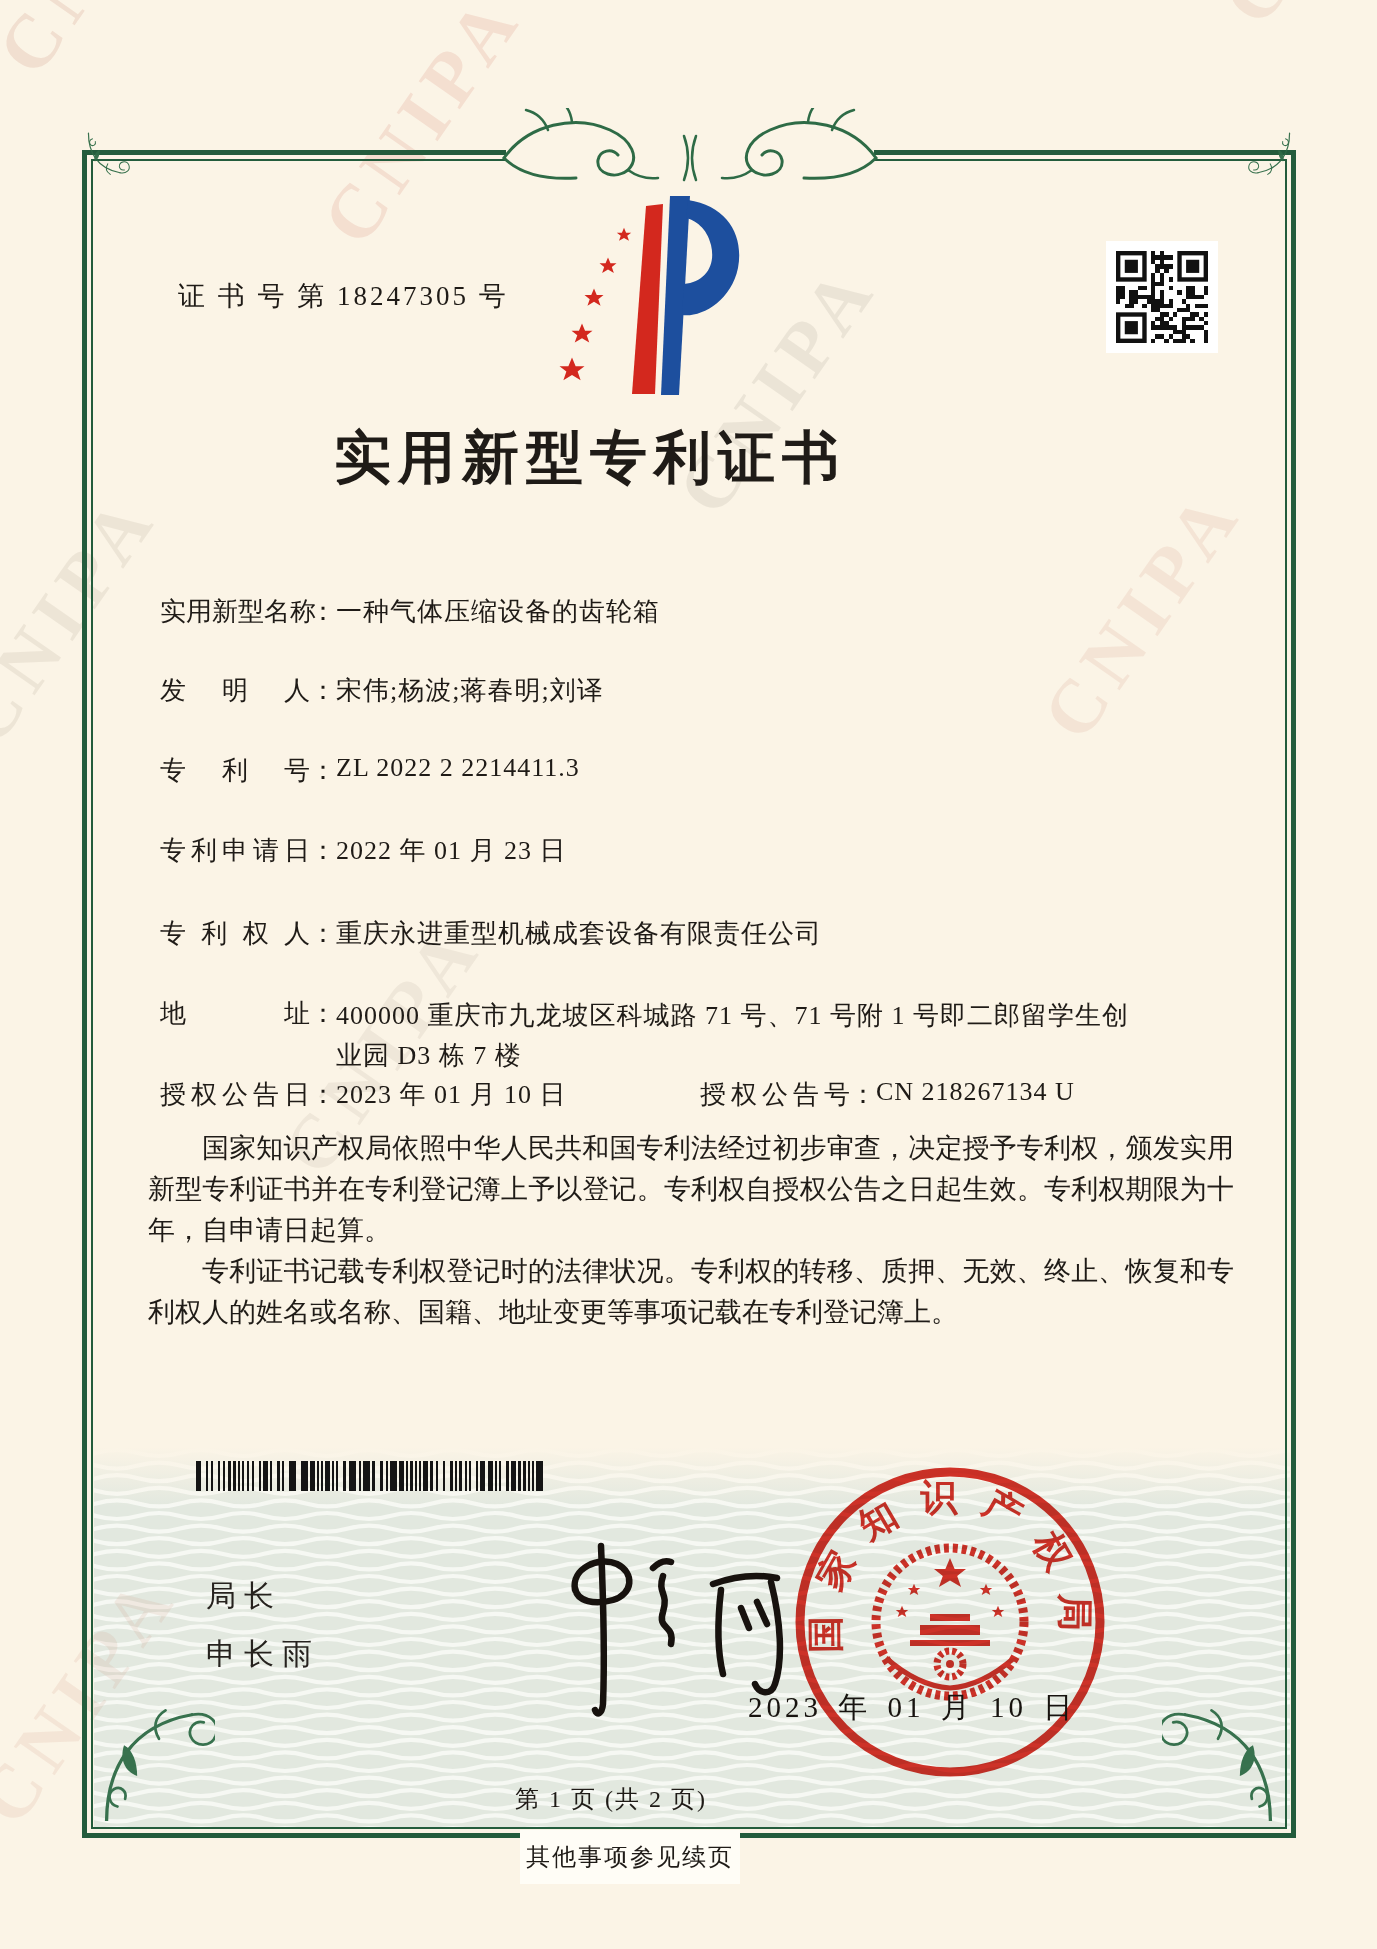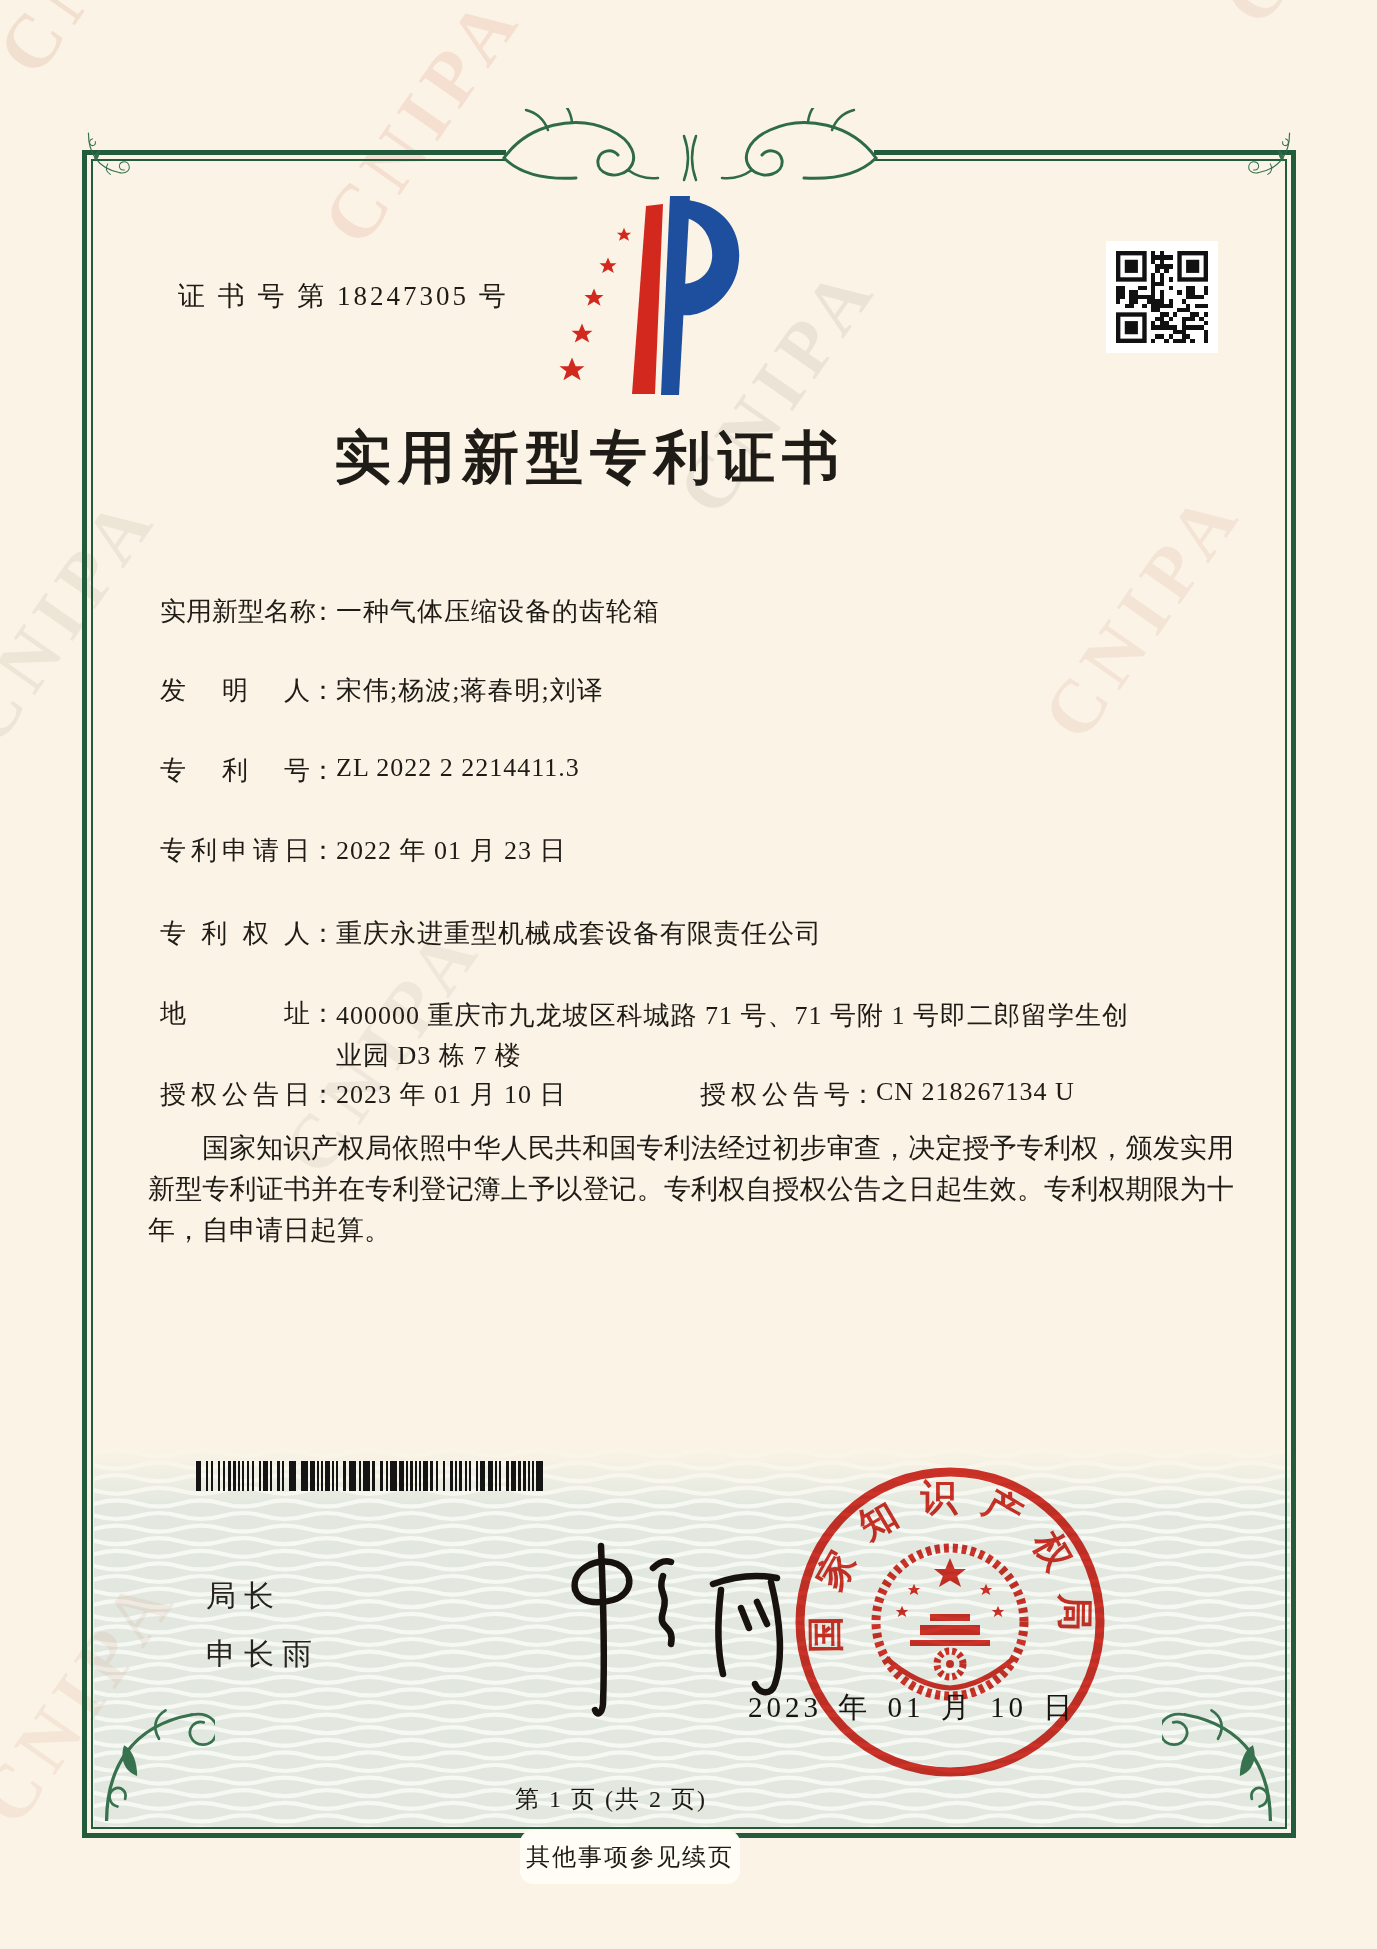--- a/index.html
+++ b/index.html
@@ -58,21 +58,21 @@
   .barcode{position:absolute;left:196px;top:1461px;width:350px;height:30px;z-index:3;}
   .signer{position:absolute;left:206px;z-index:3;font-family:"Liberation Sans","DejaVu Sans",sans-serif;
     font-size:30px;letter-spacing:8px;color:#26221e;}
   .signature{position:absolute;left:545px;top:1532px;width:260px;height:188px;z-index:4;}
   .seal{position:absolute;left:790px;top:1462px;width:320px;height:320px;z-index:3;mix-blend-mode:multiply;opacity:.95;}
   .seal-date{position:absolute;left:748px;top:1688px;width:360px;z-index:5;
     font-size:29px;letter-spacing:4px;word-spacing:5px;color:#17130f;white-space:nowrap;}
   .page-no{position:absolute;left:461px;top:1783px;width:300px;text-align:center;font-size:24px;z-index:3;letter-spacing:2px;}
   .note-box{
     position:absolute;left:520px;top:1830px;width:220px;height:54px;background:#fffdf6;z-index:3;
-    text-align:center;line-height:54px;font-size:24px;letter-spacing:2px;border-radius:13px;
+    text-align:center;line-height:54px;font-size:24px;letter-spacing:2px;
   }
 </style>
 </head>
 <body>
 
 <svg width="0" height="0" style="position:absolute" aria-hidden="true">
   <defs>
     <path id="star" d="M0,-10 L2.9,-3.1 10,-3.1 4.5,1.2 6.9,8.1 0,4 -6.9,8.1 -4.5,1.2 -10,-3.1 -2.9,-3.1 Z"></path>
     <symbol id="cornerOrn" viewBox="0 0 110 110">
       <g fill="none" stroke="#2e6b46" stroke-width="3" stroke-linecap="round">
@@ -372,20 +372,21 @@
 </div>
 <div class="frow" style="top:1077px">
   <span class="flabel">授权公告日</span><span class="fcolon">：</span><span class="fvalue">2023 年 01 月 10 日</span>
 </div>
 <div class="frow grant-right" style="top:1077px">
   <span class="flabel">授权公告号</span><span class="fcolon">：</span><span class="fvalue">CN 218267134 U</span>
 </div>
 
 <div class="body-text">
   <p>国家知识产权局依照中华人民共和国专利法经过初步审查，决定授予专利权，颁发实用新型专利证书并在专利登记簿上予以登记。专利权自授权公告之日起生效。专利权期限为十年，自申请日起算。</p>
+  <p>专利证书记载专利权登记时的法律状况。专利权的转移、质押、无效、终止、恢复和专利权人的姓名或名称、国籍、地址变更等事项记载在专利登记簿上。</p>
 </div>
 
 <svg id="barcodeSvg" class="barcode" viewBox="0 0 350 30">
     <g fill="#141414">
       <rect x="0" width="5" height="30"></rect>
       <rect x="10" width="2" height="30"></rect>
       <rect x="15" width="2" height="30"></rect>
       <rect x="22" width="2" height="30"></rect>
       <rect x="27" width="2" height="30"></rect>
       <rect x="32" width="3" height="30"></rect>

